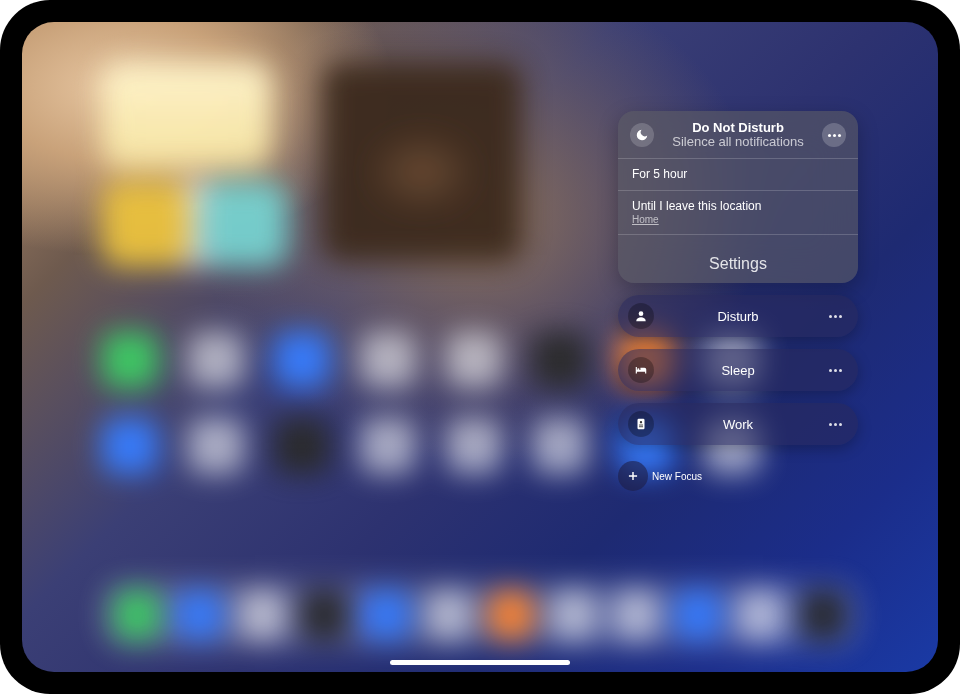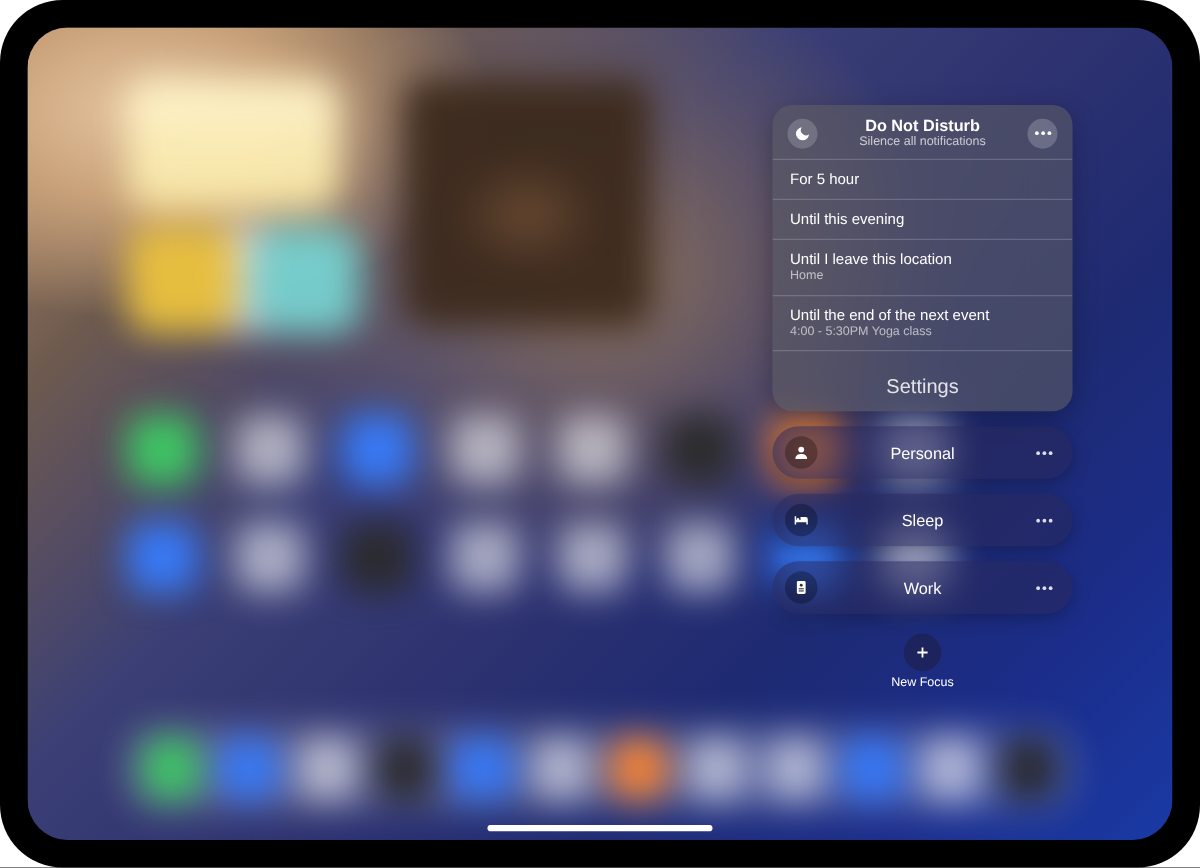--- a/index.html
+++ b/index.html
@@ -80,51 +80,52 @@
     display:flex; flex-direction:column; gap:12px;
   }
 
   .dnd-card {
     background: rgba(90,90,100,0.62);
     backdrop-filter: blur(20px);
     border-radius:16px;
     color:#fff;
     overflow:hidden;
     box-shadow: 0 6px 20px rgba(0,0,0,0.25);
+    margin-top: 27px;
   }
   .dnd-header {
     display:flex; align-items:center; gap:10px;
     padding:10px 12px 8px;
   }
   .dnd-moon {
     width:24px; height:24px; border-radius:50%;
     background: rgba(255,255,255,0.18);
     display:flex; align-items:center; justify-content:center;
     color:#fff; flex:0 0 auto;
   }
   .dnd-moon svg { width:14px; height:14px; }
   .dnd-title-wrap { flex:1; text-align:center; line-height:1.1; }
   .dnd-title { font-size:13px; font-weight:600; }
-  .dnd-sub { font-size:10px; color:rgba(255,255,255,0.7); }
+  .dnd-sub { font-size:13px; color:rgba(255,255,255,0.7); }
   .dnd-more {
     width:24px; height:24px; border-radius:50%;
     background: rgba(255,255,255,0.2);
     display:flex; align-items:center; justify-content:center;
     flex:0 0 auto; color:#fff;
   }
   .dots { display:flex; gap:2px; }
   .dots span { width:3px; height:3px; border-radius:50%; background:currentColor; }
 
   .dnd-row {
     border-top:1px solid rgba(255,255,255,0.18);
     padding:8px 14px;
     font-size:12px;
     line-height:1.25;
   }
-  .dnd-row .sub { font-size:10px; color:rgba(255,255,255,0.62); }
+  .dnd-row .sub { font-size:10px; color:rgba(255,255,255,0.62);text-decoration:underline; }
   .dnd-settings {
     border-top:1px solid rgba(255,255,255,0.18);
     text-align:center;
     padding:20px 0 10px;
     font-size:16px;
     color:rgba(255,255,255,0.85);
   }
 
   .focus-pill {
     height:42px;
@@ -143,21 +144,21 @@
     color:#fff;
   }
   .focus-icon svg { width:14px; height:14px; }
   .focus-pill .label { font-size:13px; font-weight:500; flex:1; text-align:center; position:absolute; left:0; right:0; pointer-events:none; }
   .focus-pill { position:relative; }
   .focus-pill .right {
     width:22px; height:22px; display:flex; align-items:center; justify-content:center;
     color:rgba(255,255,255,0.85);
   }
 
-  .new-focus-wrap { display:flex; flex-direction:column; align-items:center; gap:4px; margin-top:4px; }
+  .new-focus-wrap { display:flex; flex-direction:row; align-items:center; gap:4px; margin-top:4px; }
   .new-focus-btn {
     width:30px; height:30px; border-radius:50%;
     background: rgba(30,30,70,0.6);
     display:flex; align-items:center; justify-content:center;
     color:#fff;
   }
   .new-focus-btn svg { width:14px; height:14px; }
   .new-focus-label { font-size:10px; color:#fff; }
 
 </style>
@@ -231,45 +232,38 @@
                 <span></span>
                 <span></span>
               </div>
           </div>
         </div>
 
         <div class="dnd-row">
           <div>For 5 hour</div>
         </div>
         <div class="dnd-row">
-          <div>Until this evening</div>
-        </div>
-        <div class="dnd-row">
           <div>Until I leave this location</div>
           <div class="sub">Home</div>
-        </div>
-        <div class="dnd-row">
-          <div>Until the end of the next event</div>
-          <div class="sub">4:00 - 5:30PM Yoga class</div>
         </div>
         <div class="dnd-settings">
           <span>Settings</span>
         </div>
       </div>
 
       <div class="focus-pill">
         <div class="left">
           <div class="focus-icon">
             <svg viewBox="0 0 24 24" fill="currentColor">
                 <circle cx="12" cy="8" r="4"></circle>
                 <path d="M4 20c0-4 4-6 8-6s8 2 8 6v1H4z"></path>
               </svg>
           </div>
         </div>
-        <div class="label">Personal</div>
+        <div class="label">Disturb</div>
         <div class="right">
           <div class="dots">
               <span></span>
               <span></span>
               <span></span>
             </div>
         </div>
       </div>
 
       <div class="focus-pill">

